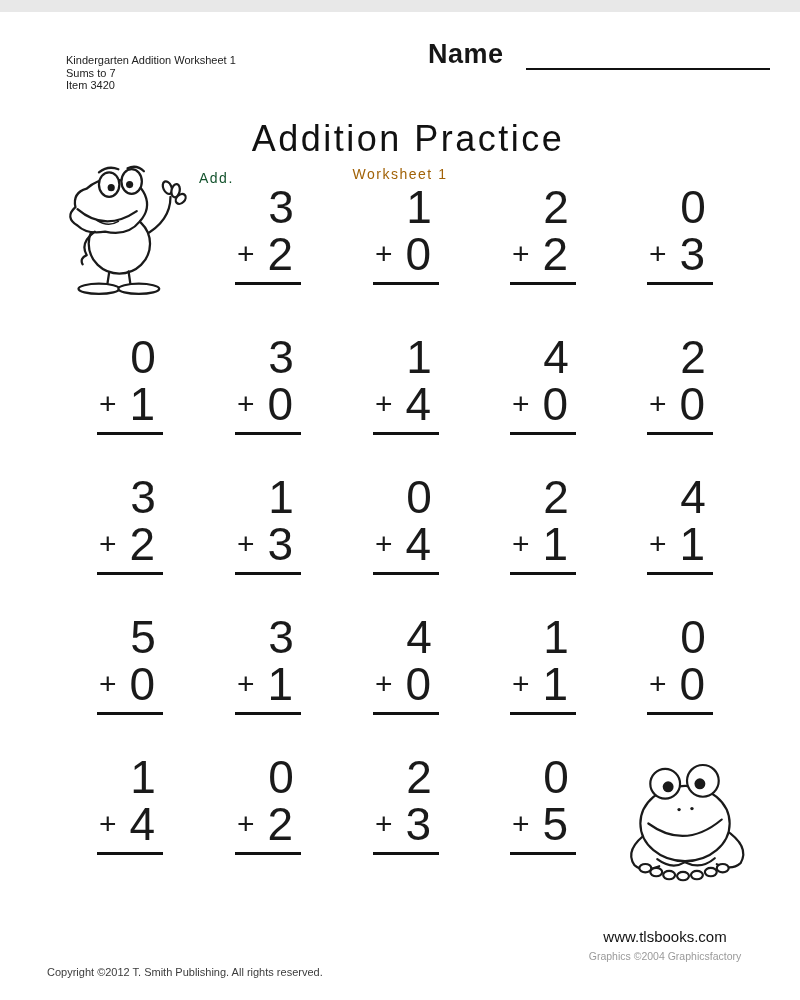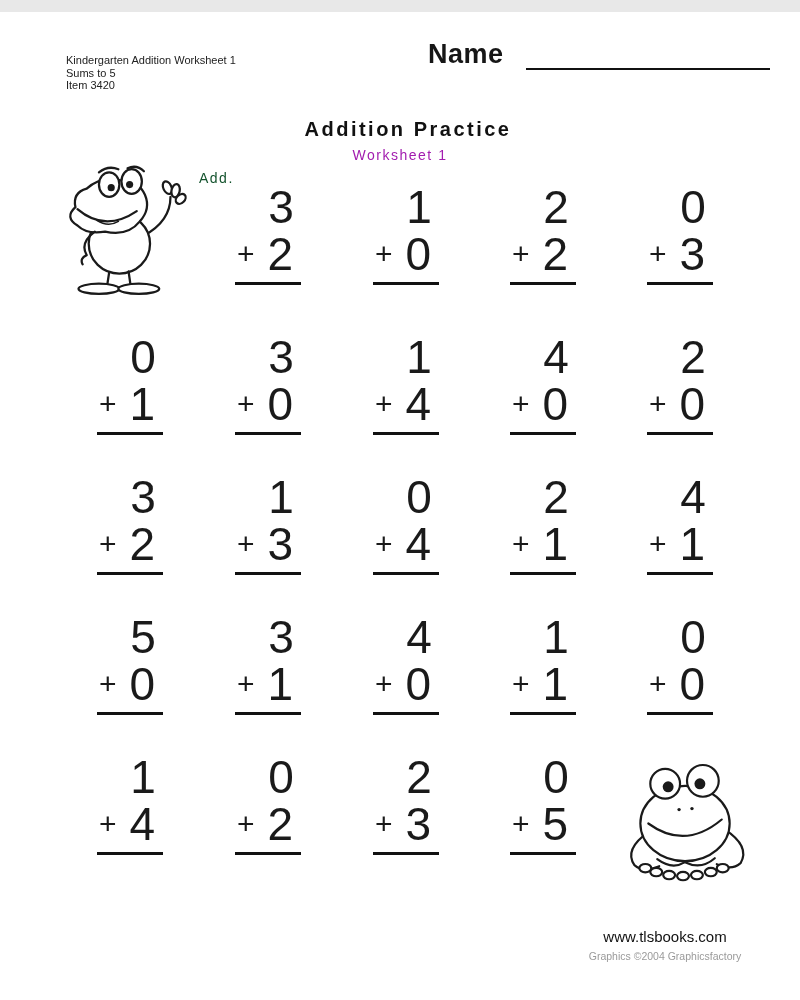--- a/index.html
+++ b/index.html
@@ -9,22 +9,22 @@
     margin:12px auto;
   }
   
   .hdr-left{position:absolute;left:66px;top:42px;font-size:11px;line-height:12.5px;color:#222;}
   
   .name-row{position:absolute;left:428px;top:26px;width:342px;display:flex;align-items:flex-end;gap:12px;}
   .name-label{font-size:27px;font-weight:bold;letter-spacing:.5px;color:#161616;}
   .name-line{flex:1;margin-left:10px;border-bottom:2.5px solid #111;height:30px;}
   
   .title-wrap{position:absolute;left:0;top:106px;width:100%;text-align:center;}
-  .title-main{font-size:20px;font-weight:700;letter-spacing:2.5px;color:#111;padding-left:16px;}
-  .title-sub{font-size:14px;letter-spacing:1.5px;margin-top:6px;color:#a21caf;}
+  .title-main{font-size:36px;font-weight:400;letter-spacing:2.5px;color:#111;padding-left:16px;}
+  .title-sub{font-size:14px;letter-spacing:1.5px;margin-top:6px;color:#a16207;}
   
   .add-label{position:absolute;left:199px;top:158px;font-size:14px;letter-spacing:1.5px;color:#14532d;}
   
   .frog-tl{position:absolute;left:56px;top:146px;width:138px;height:138px;}
   .frog-br{position:absolute;left:616px;top:750px;width:142px;height:124px;}
   
   .problem{position:absolute;width:66px;}
   .top-digit{font-size:46px;line-height:38px;text-align:center;padding-left:26px;
              font-family:"Liberation Sans",sans-serif;}
   .bottom-row{display:flex;justify-content:space-between;align-items:center;
@@ -40,21 +40,21 @@
   .copyright{position:absolute;left:47px;top:954px;font-size:11px;color:#3c3c3c;}
   svg .ln{fill:none;}
 </style>
 </head>
 <body>
 
 <div class="page">
 
   <div class="hdr-left">
     <div>Kindergarten Addition Worksheet 1</div>
-    <div>Sums to 5</div>
+    <div>Sums to 7</div>
     <div>Item 3420</div>
   </div>
 
   <div class="name-row">
     <span class="name-label">Name</span>
     <span class="name-line"></span>
   </div>
 
   <div class="title-wrap">
     <div class="title-main">Addition Practice</div>
@@ -291,14 +291,15 @@
         <div class="bottom-row">
           <span class="plus">+</span>
           <span class="bottom-digit">5</span>
         </div>
         <div class="answer-line"></div>
       </div>
     </div>
 
   <div class="site">www.tlsbooks.com</div>
   <div class="credit">Graphics ©2004 Graphicsfactory</div>
+  <div class="copyright">Copyright ©2012 T. Smith Publishing. All rights reserved.</div>
 
 </div>
 
 </body></html>

